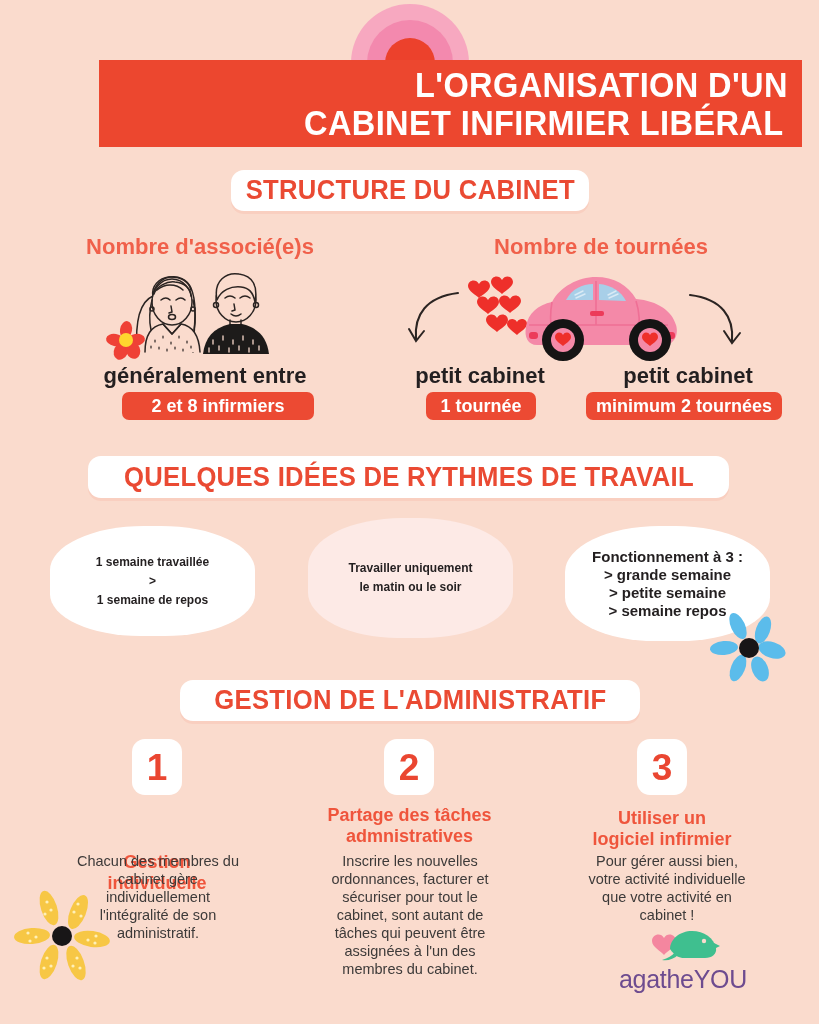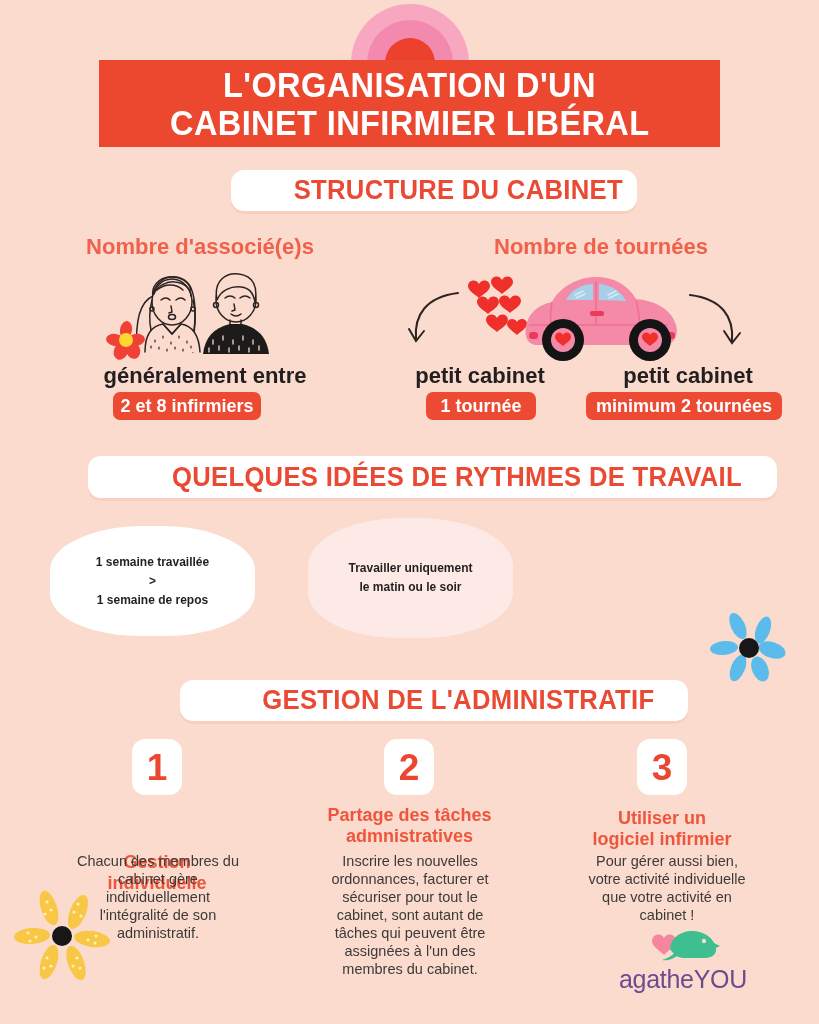--- a/index.html
+++ b/index.html
@@ -14,36 +14,35 @@
 
   
   .arch{position:absolute;left:351px;top:4px;width:118px;height:59px;overflow:hidden;}
   .arch .ring{position:absolute;bottom:0;border-radius:999px 999px 0 0;}
   .arch .r1{left:0;width:118px;height:59px;background:#f7a8c0;}
   .arch .r2{left:16px;width:86px;height:43px;background:#f389ae;}
   .arch .r3{left:34px;width:50px;height:25px;background:#ec412c;}
 
   
   .title-band{
-    position:absolute;left:99px;top:60px;width:621px;height:87px;
+    position:absolute;left:99px;top:60px;width:703px;height:87px;
     background:#ec472f;display:flex;flex-direction:column;
-    align-items:center;justify-content:center;
+    align-items:flex-end;justify-content:center;
   }
   .title-band .ln{
     color:#fff;font-weight:bold;letter-spacing:.4px;
     font-size:35px;line-height:38px;white-space:nowrap;
     transform:scaleX(.93);font-stretch:condensed;
   }
 
   
   .sec-head{
     position:absolute;background:#fff;border-radius:13px;
     display:flex;align-items:center;justify-content:center;
     box-shadow:0 3px 0 rgba(236,71,47,.08);
-    padding-left:48px;
   }
   .sec-head span{
     color:#ea4a33;font-weight:bold;font-size:27px;letter-spacing:.3px;
     white-space:nowrap;transform:scaleX(.95);
   }
   #sec-structure{left:231px;top:170px;width:358px;height:41px;}
   #sec-rythmes{left:88px;top:456px;width:641px;height:42px;}
   #sec-admin{left:180px;top:680px;width:460px;height:41px;}
 
   
@@ -62,21 +61,21 @@
   #lbl-general{left:60px;top:363px;width:290px;}
   #lbl-petit{left:385px;top:363px;width:190px;}
   #lbl-grand{left:588px;top:363px;width:200px;}
 
   
   .pill{
     position:absolute;background:#ec4a33;border-radius:7px;color:#fff;
     font-weight:bold;font-size:18px;display:flex;align-items:center;
     justify-content:center;white-space:nowrap;
   }
-  #pill-infirmiers{left:113px;top:392px;width:148px;height:28px;}
+  #pill-infirmiers{left:122px;top:392px;width:192px;height:28px;}
   #pill-1tournee{left:426px;top:392px;width:110px;height:28px;}
   #pill-min2{left:586px;top:392px;width:196px;height:28px;}
 
   
   .blob{
     position:absolute;display:flex;align-items:center;justify-content:center;
     border-radius:46% 46% 44% 44% / 40% 40% 38% 38%;
   }
   .blob p{
     margin:0;color:#231f20;font-weight:bold;font-size:12px;
@@ -293,20 +292,26 @@
   </div>
 
   <div class="blob" id="blob1">
     <p>1 semaine travaillée
 &gt;
 1 semaine de repos</p>
   </div>
   <div class="blob" id="blob2">
     <p>Travailler uniquement
 le matin ou le soir</p>
+  </div>
+  <div class="blob" id="blob3">
+    <p>Fonctionnement à 3 :
+&gt; grande semaine
+&gt; petite semaine
+&gt; semaine repos</p>
   </div>
 
   <svg id="blue-flower" class="flower" viewBox="0 0 78 70">
     <g fill="#5bbceb">
       <ellipse cx="30" cy="14" rx="7" ry="14" transform="rotate(-25 30 14)"></ellipse>
       <ellipse cx="55" cy="18" rx="7" ry="14" transform="rotate(20 55 18)"></ellipse>
       <ellipse cx="16" cy="36" rx="14" ry="7" transform="rotate(-5 16 36)"></ellipse>
       <ellipse cx="64" cy="38" rx="14" ry="8" transform="rotate(18 64 38)"></ellipse>
       <ellipse cx="30" cy="56" rx="7" ry="14" transform="rotate(22 30 56)"></ellipse>
       <ellipse cx="52" cy="57" rx="8" ry="13" transform="rotate(-22 52 57)"></ellipse>

